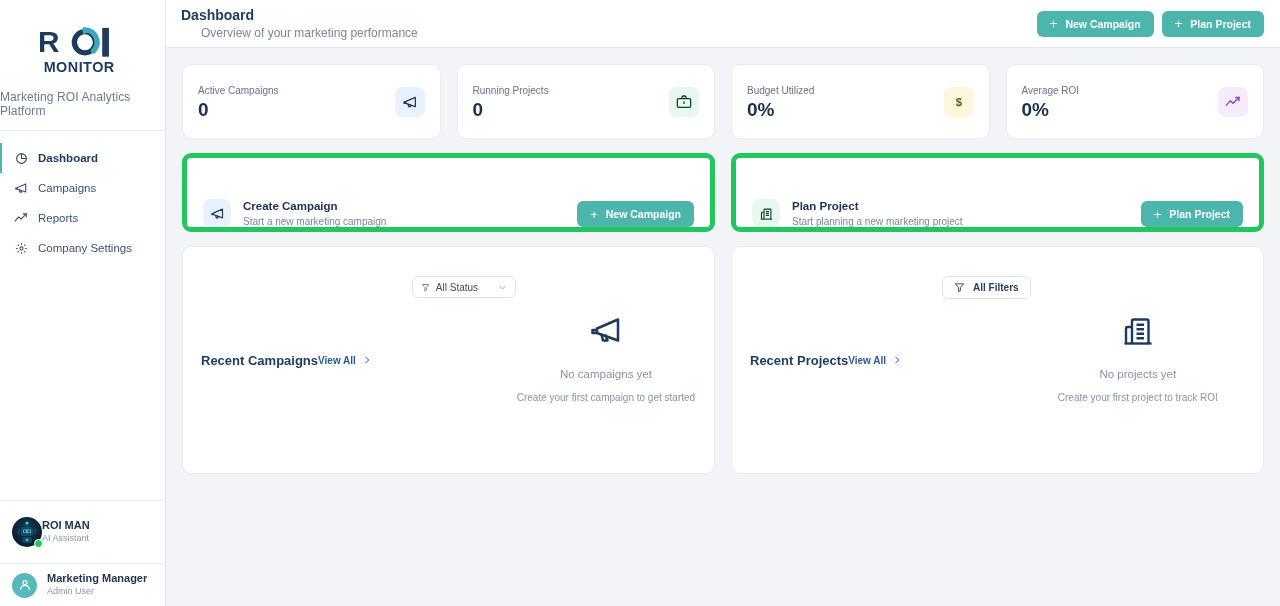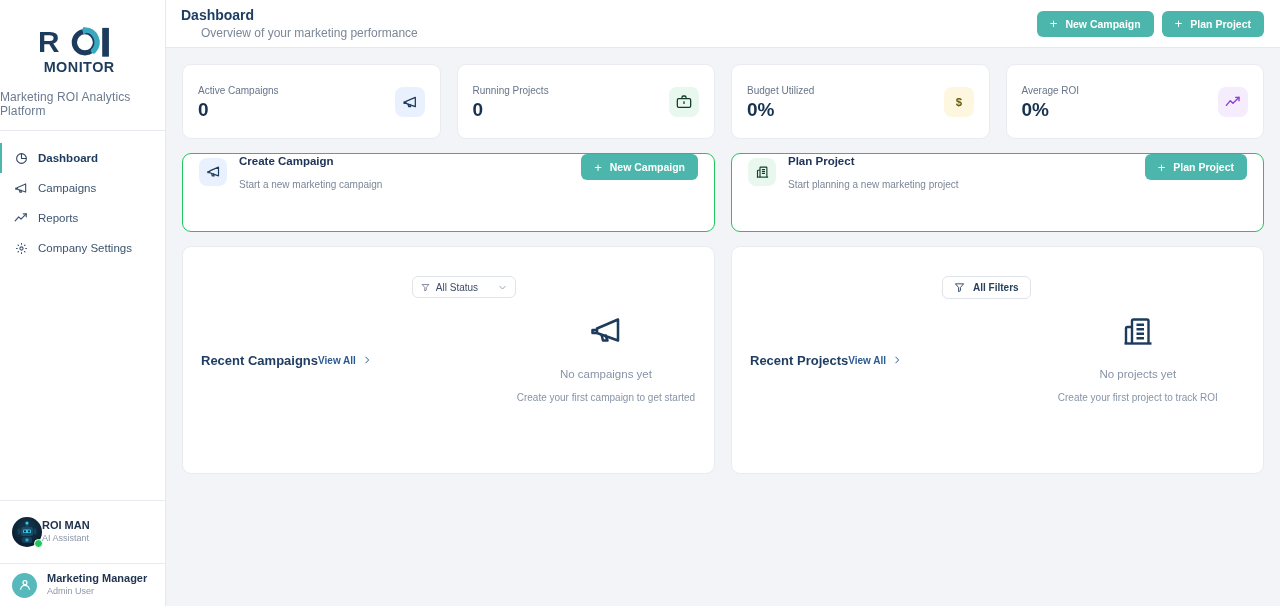--- a/index.html
+++ b/index.html
@@ -113,31 +113,31 @@
     display: flex; align-items: center; justify-content: center; flex: 0 0 30px;
   }
   .bg-blue { background: #eaf1fe; }
   .bg-green { background: #e8f8ee; }
   .bg-yellow { background: #fdf7e0; }
   .bg-purple { background: #f5edfd; }
 
   
   .actions { display: grid; grid-template-columns: 1fr 1fr; gap: 16px; }
   .action-card {
-    background: #fff; border: 1px solid #22c55e; border-radius: 9px;
+    background: #fff; border: 5px solid #22c55e; border-radius: 9px;
     height: 79px; padding: 0 16px;
-    display: flex; align-items: flex-start; justify-content: space-between;
+    display: flex; align-items: flex-end; justify-content: space-between;
   }
   .action-left { display: flex; align-items: center; gap: 12px; }
   .action-badge {
     width: 28px; height: 28px; border-radius: 8px; flex:0 0 28px;
     display:flex; align-items:center; justify-content:center;
   }
   .action-title { font-size: 11.5px; font-weight: 700; color: #20345a; line-height:1.3; }
-  .action-sub { font-size: 10px; color: #7b8798; margin-top: 10px; }
+  .action-sub { font-size: 10px; color: #7b8798; margin-top: 2px; }
 
   
   .panels { display: grid; grid-template-columns: 1fr 1fr; gap: 16px; }
   .panel {
     background: #fff; border: 1px solid #e8ebf1; border-radius: 9px;
     height: 228px; padding: 16px 18px;
     display: flex; flex-direction: row;
   }
   .panel-head { display: flex; align-items: center; justify-content: space-between; }
   .panel-title { font-size: 13px; font-weight: 700; color: #1f3d63; }

